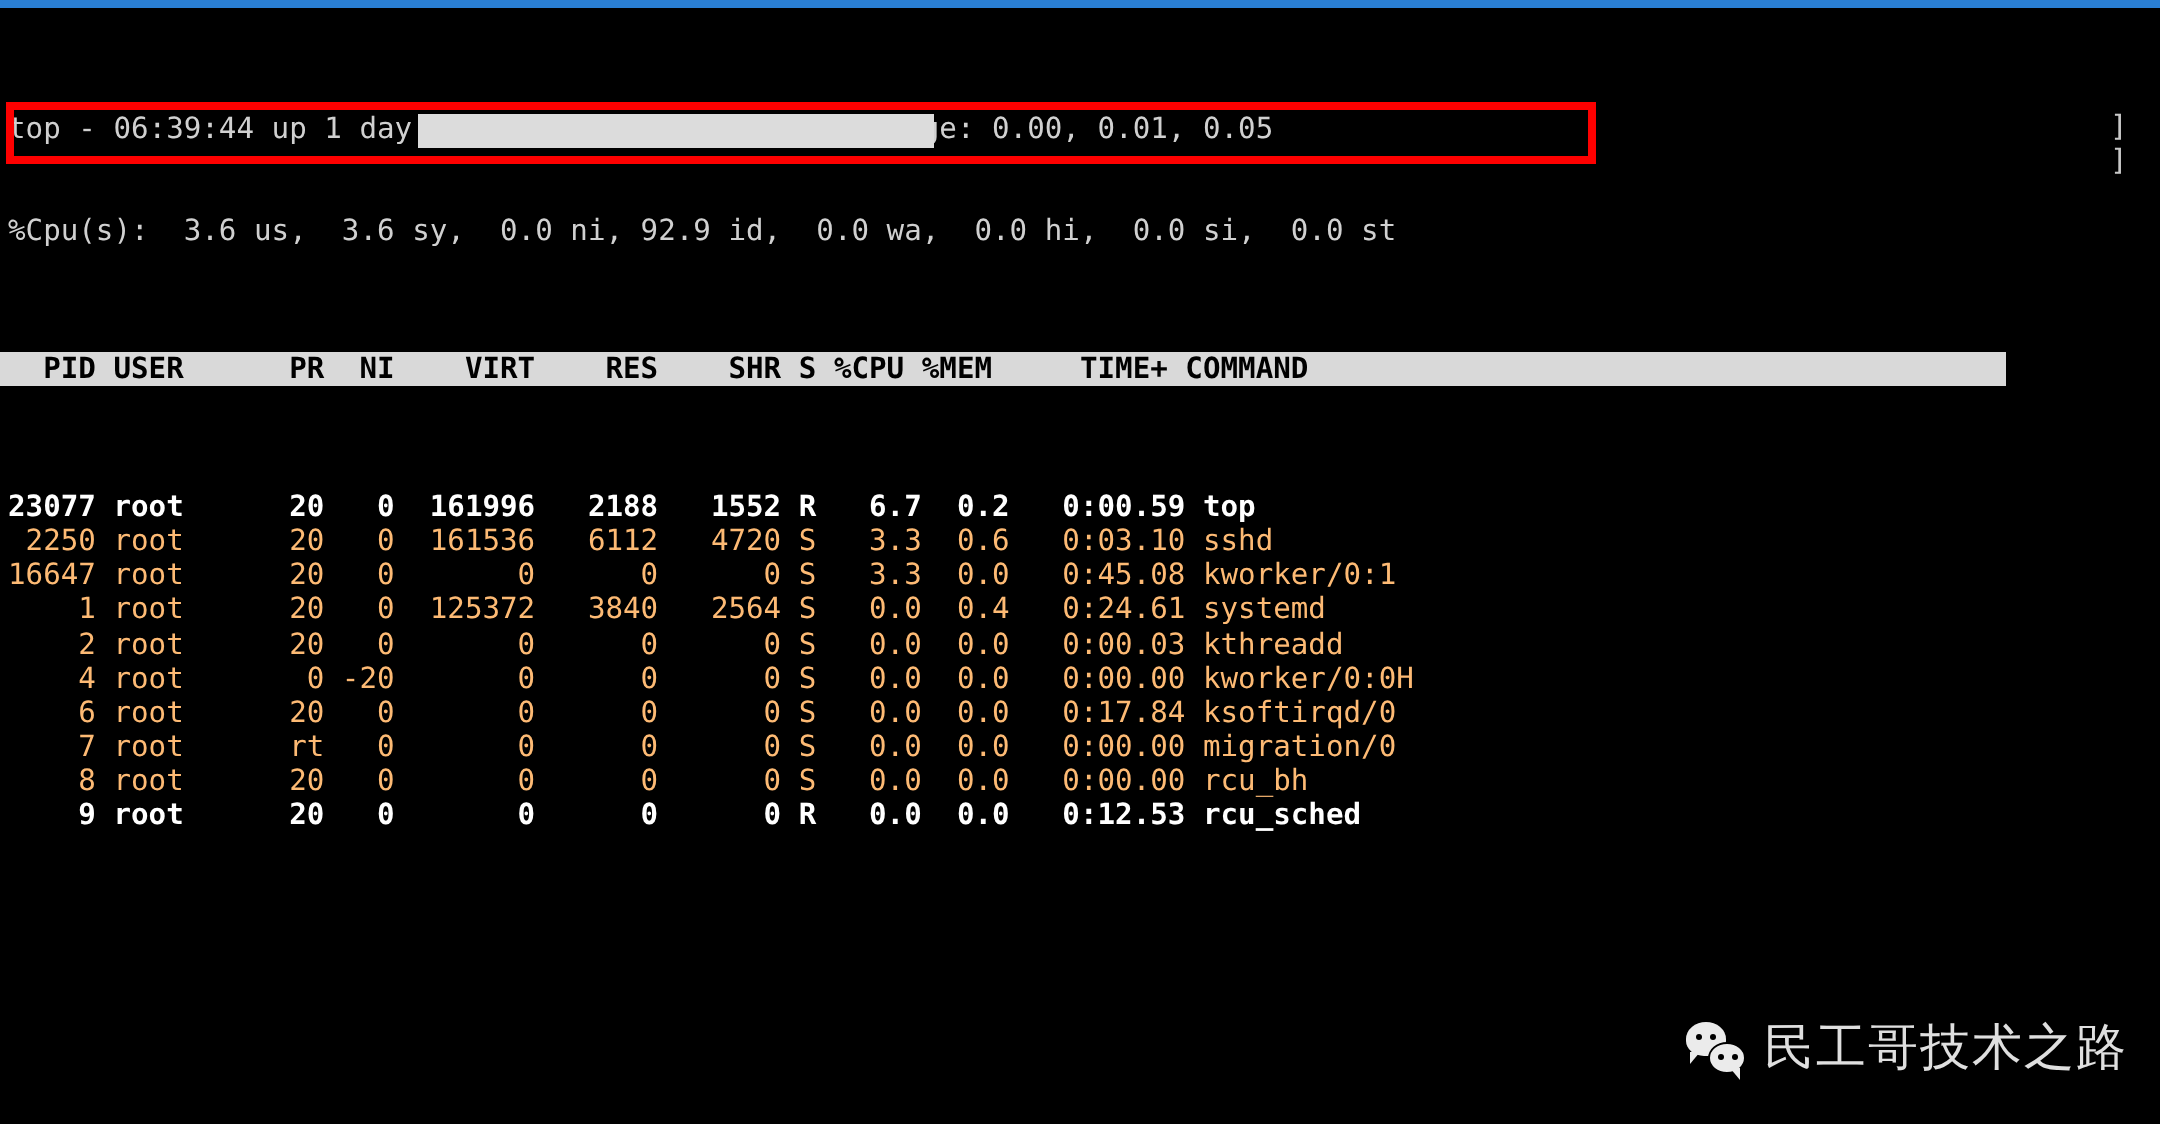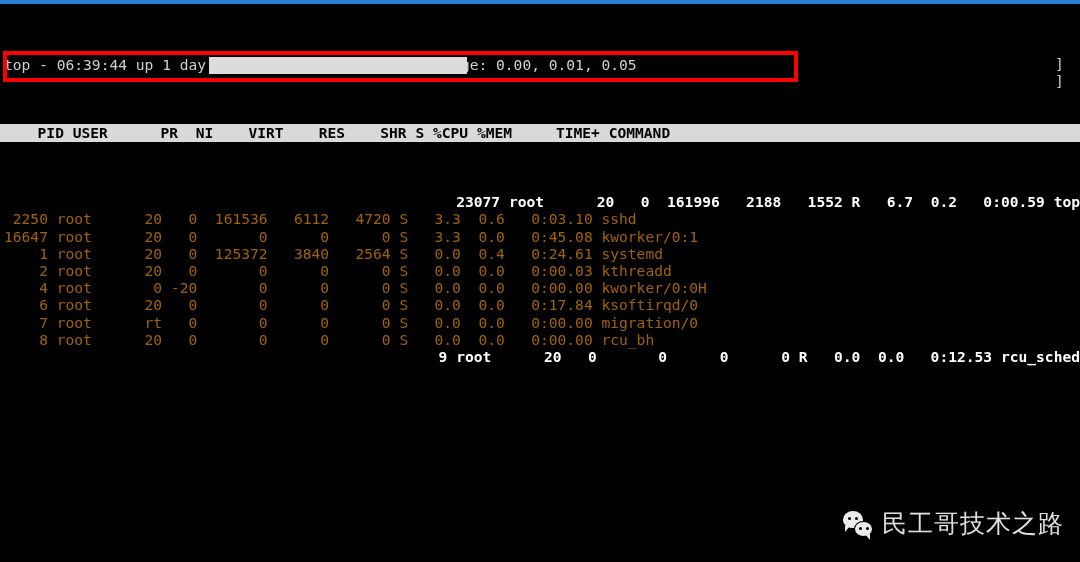--- a/index.html
+++ b/index.html
@@ -40,27 +40,27 @@
     padding-left: 4px;
     font-size: 14.6px;
     line-height: 17.2px;
   }
   .hdrline { color: #d0d0d0; }
   
   .colhdr {
     background: #d9d9d9;
     color: #000000;
     font-weight: bold;
-    width: 1080px;
+    width: 1003px;
     margin-left: 0;
-    padding-left: 20px;
+    padding-left: 4px;
     box-sizing: border-box;
   }
-  .prow { color: #a16207; }
-  .prow.bold { color: #ffffff; font-weight: bold; text-align: right; }
+  .prow { color: #fdba74; }
+  .prow.bold { color: #ffffff; font-weight: bold; }
   #mem-fill {
     position: absolute;
     left: 209px;
     top: 57px;
     width: 258px;
     height: 17px;
     background: #dcdcdc;
   }
   #mem-close {
     position: absolute;
@@ -158,20 +158,21 @@
 </head>
 <body>
 
 <div id="screen">
 
   <div id="topbar"></div>
 
   <div class="term">
 
     <div class="line hdrline">top - 06:39:44 up 1 day,  7:53,  1 user,  load average: 0.00, 0.01, 0.05</div>
+    <div class="line hdrline">%Cpu(s):  3.6 us,  3.6 sy,  0.0 ni, 92.9 id,  0.0 wa,  0.0 hi,  0.0 si,  0.0 st</div>
 
     <div class="line colhdr">  PID USER      PR  NI    VIRT    RES    SHR S %CPU %MEM     TIME+ COMMAND</div>
 
     <div id="rows"><div class="line prow bold">23077 root      20   0  161996   2188   1552 R   6.7  0.2   0:00.59 top</div><div class="line prow"> 2250 root      20   0  161536   6112   4720 S   3.3  0.6   0:03.10 sshd</div><div class="line prow">16647 root      20   0       0      0      0 S   3.3  0.0   0:45.08 kworker/0:1</div><div class="line prow">    1 root      20   0  125372   3840   2564 S   0.0  0.4   0:24.61 systemd</div><div class="line prow">    2 root      20   0       0      0      0 S   0.0  0.0   0:00.03 kthreadd</div><div class="line prow">    4 root       0 -20       0      0      0 S   0.0  0.0   0:00.00 kworker/0:0H</div><div class="line prow">    6 root      20   0       0      0      0 S   0.0  0.0   0:17.84 ksoftirqd/0</div><div class="line prow">    7 root      rt   0       0      0      0 S   0.0  0.0   0:00.00 migration/0</div><div class="line prow">    8 root      20   0       0      0      0 S   0.0  0.0   0:00.00 rcu_bh</div><div class="line prow bold">    9 root      20   0       0      0      0 R   0.0  0.0   0:12.53 rcu_sched</div></div>
   </div>
 
   <div id="mem-fill"></div>
   <div id="mem-close">]</div>
   <div id="swap-close">]</div>
 

